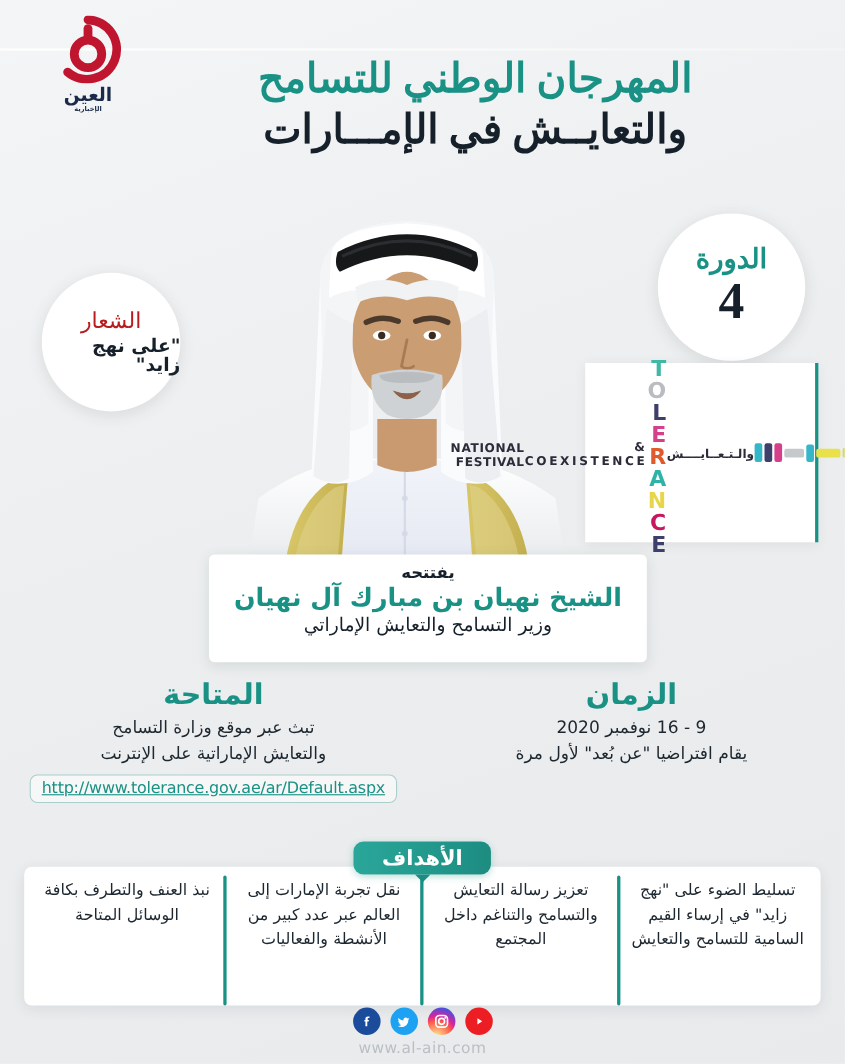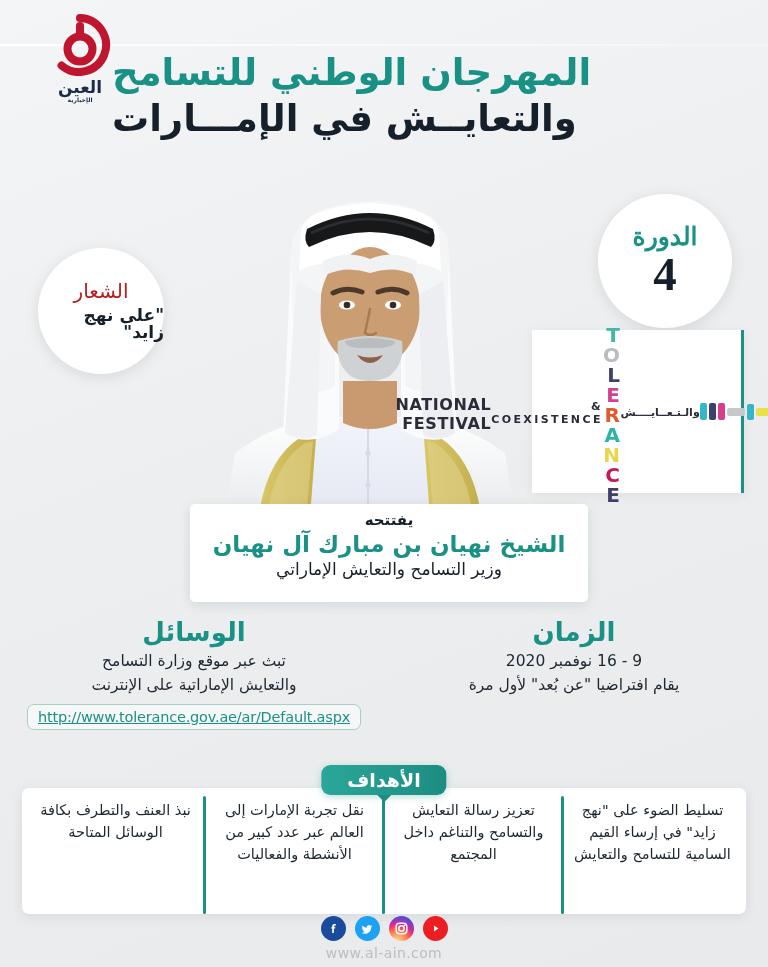--- a/index.html
+++ b/index.html
@@ -19,21 +19,21 @@
   
   .hdr-rule{position:absolute;left:0;top:44px;width:768px;height:2px;
     background:linear-gradient(90deg,rgba(255,255,255,.95),rgba(255,255,255,.25));}
   .logo{position:absolute;left:28px;top:14px;width:104px;height:100px;
     display:flex;flex-direction:column;align-items:center;justify-content:flex-start;}
   .logo-mark{width:62px;height:62px;position:relative;}
   .logo-word{margin-top:3px;display:flex;flex-direction:column;align-items:center;line-height:1;}
   .logo-word .ar{font-size:17px;font-weight:bold;color:#1b2a4a;letter-spacing:-.5px;}
   .logo-word .sub{font-size:6px;font-weight:bold;color:#1b2a4a;margin-top:1px;letter-spacing:.2px;}
 
-  .title{position:absolute;right:36px;top:50px;width:620px;text-align:left;}
+  .title{position:absolute;right:26px;top:50px;width:620px;text-align:center;font-family:Liberation Serif, serif;}
   .title .l1{font-size:37px;font-weight:bold;color:#199184;line-height:1.25;letter-spacing:-.5px;}
   .title .l2{font-size:37px;font-weight:bold;color:#16202a;line-height:1.25;letter-spacing:-.5px;}
 
   
   .circle{position:absolute;border-radius:50%;background:#fff;
     box-shadow:0 3px 14px rgba(60,70,80,.13);
     display:flex;flex-direction:column;align-items:center;justify-content:center;}
   #edition{right:36px;top:194px;width:134px;height:134px;font-family:Liberation Serif, serif;}
   #edition .cap{font-size:25px;font-weight:bold;color:#199184;line-height:1;}
   #edition .num{font-size:47px;font-weight:bold;color:#16202a;line-height:1;margin-top:2px;}
@@ -50,21 +50,21 @@
     border-right:3px solid #199184;
     box-shadow:0 2px 10px rgba(60,70,80,.08);
     display:flex;flex-direction:row;align-items:center;justify-content:center;padding:6px 8px;box-sizing:border-box;}
   .fest .kicker{font-size:11px;font-weight:bold;color:#2b2b3a;margin-bottom:3px;}
   .fest .ar-art{display:flex;align-items:center;justify-content:center;gap:2px;height:22px;}
   .fest .ar-art i{display:block;border-radius:2px;}
   .fest .ar-sub{font-size:11px;font-weight:bold;color:#2b2b3a;letter-spacing:2px;margin-top:2px;}
   .fest .tol{font-size:20px;font-weight:bold;letter-spacing:.5px;line-height:1;margin-top:6px;}
   .fest .tol span{display:inline-block;}
   .fest .coex{font-size:11px;font-weight:bold;color:#2b2b3a;letter-spacing:2.4px;margin-top:3px;}
-  .fest .natl{font-size:16px;font-weight:bold;color:#2b2b3a;letter-spacing:.6px;margin-top:5px;}
+  .fest .natl{font-size:11px;font-weight:bold;color:#2b2b3a;letter-spacing:.6px;margin-top:5px;}
 
   
   .speaker{position:absolute;left:190px;top:504px;width:398px;height:98px;background:#fff;
     border-radius:5px;box-shadow:0 3px 12px rgba(60,70,80,.12);
     text-align:center;padding:8px 9px 0;box-sizing:border-box;}
   .speaker .pre{font-size:15px;font-weight:bold;color:#16202a;line-height:1.1;}
   .speaker .name{font-size:23px;font-weight:bold;color:#199184;line-height:1.25;margin-top:1px;text-align:center;}
   .speaker .role{font-size:17px;color:#16202a;line-height:1.25;margin-top:1px;}
 
   
@@ -225,21 +225,21 @@
     <div class="role">وزير التسامح والتعايش الإماراتي</div>
   </div>
 
   <div class="info" id="info-time">
     <div class="head">الزمان</div>
     <div class="line">9 - 16  نوفمبر 2020</div>
     <div class="line">يقام افتراضيا "عن بُعد" لأول مرة</div>
   </div>
 
   <div class="info" id="info-sessions">
-    <div class="head">الوسائل</div>
+    <div class="head">المتاحة</div>
     <div class="line">تبث عبر موقع وزارة التسامح</div>
     <div class="line">والتعايش الإماراتية على الإنترنت</div>
     <a class="url-pill" href="#">http://www.tolerance.gov.ae/ar/Default.aspx</a>
   </div>
 
   <div class="goals-pill">الأهداف</div>
   <div class="goals">
     <div class="goal">تسليط الضوء على "نهج زايد" في إرساء القيم السامية للتسامح والتعايش</div>
     <div class="goal">تعزيز رسالة التعايش والتسامح والتناغم داخل المجتمع</div>
     <div class="goal">نقل تجربة الإمارات إلى العالم عبر عدد كبير من الأنشطة والفعاليات</div>

